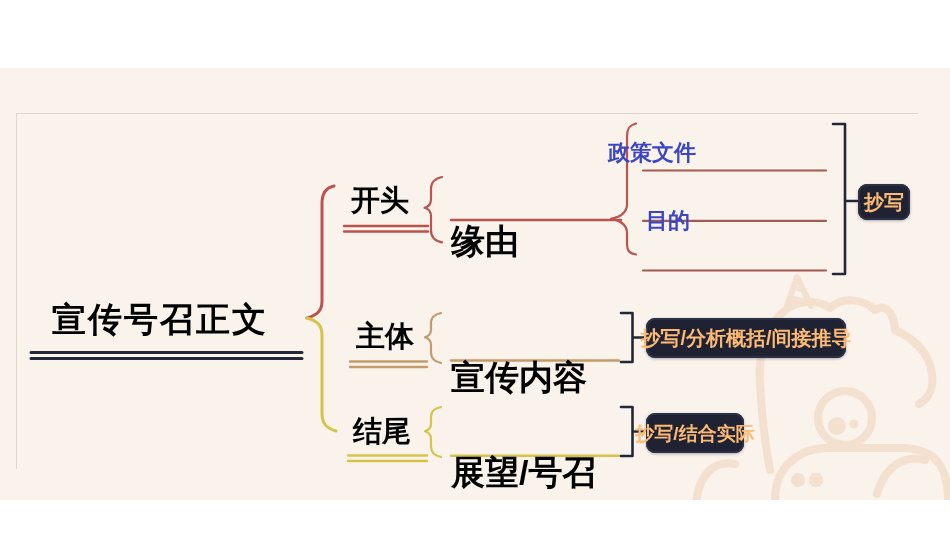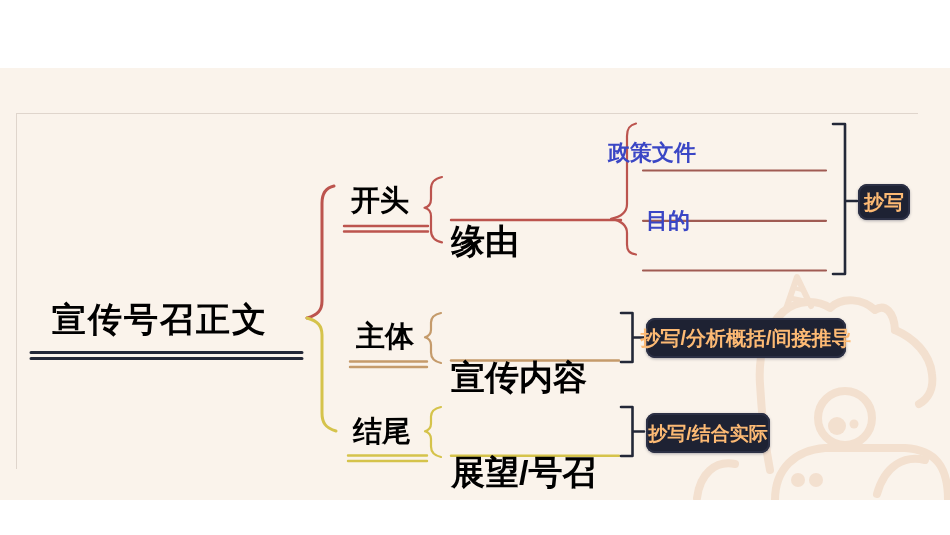--- a/index.html
+++ b/index.html
@@ -22,21 +22,21 @@
   .lv2{font-size:34px;margin-top:36px;}
   .blue-item{font-size:22px;color:#3A46C5;}
   .badge{
     position:absolute;background:#1E2233;color:#fdba74;font-weight:bold;
     display:flex;align-items:center;justify-content:center;
     border-radius:9px;box-shadow:0 1px 3px rgba(35,38,60,.35), inset 0 0 0 2px #2c3045;
     white-space:nowrap;line-height:1;
   }
   .badge-1{left:858px;top:184px;width:52px;height:36px;font-size:20px;}
   .badge-2{left:646px;top:318px;width:200px;height:40px;font-size:20px;}
-  .badge-3{left:646px;top:413px;width:124px;height:40px;font-size:19px;}
+  .badge-3{left:646px;top:413px;width:98px;height:40px;font-size:19px;}
   svg{position:absolute;left:0;top:0;}
   .wm{position:absolute;left:680px;top:200px;}
 </style>
 </head>
 <body>
 
 <div class="stage">
 
   <div class="canvas-band">
 

